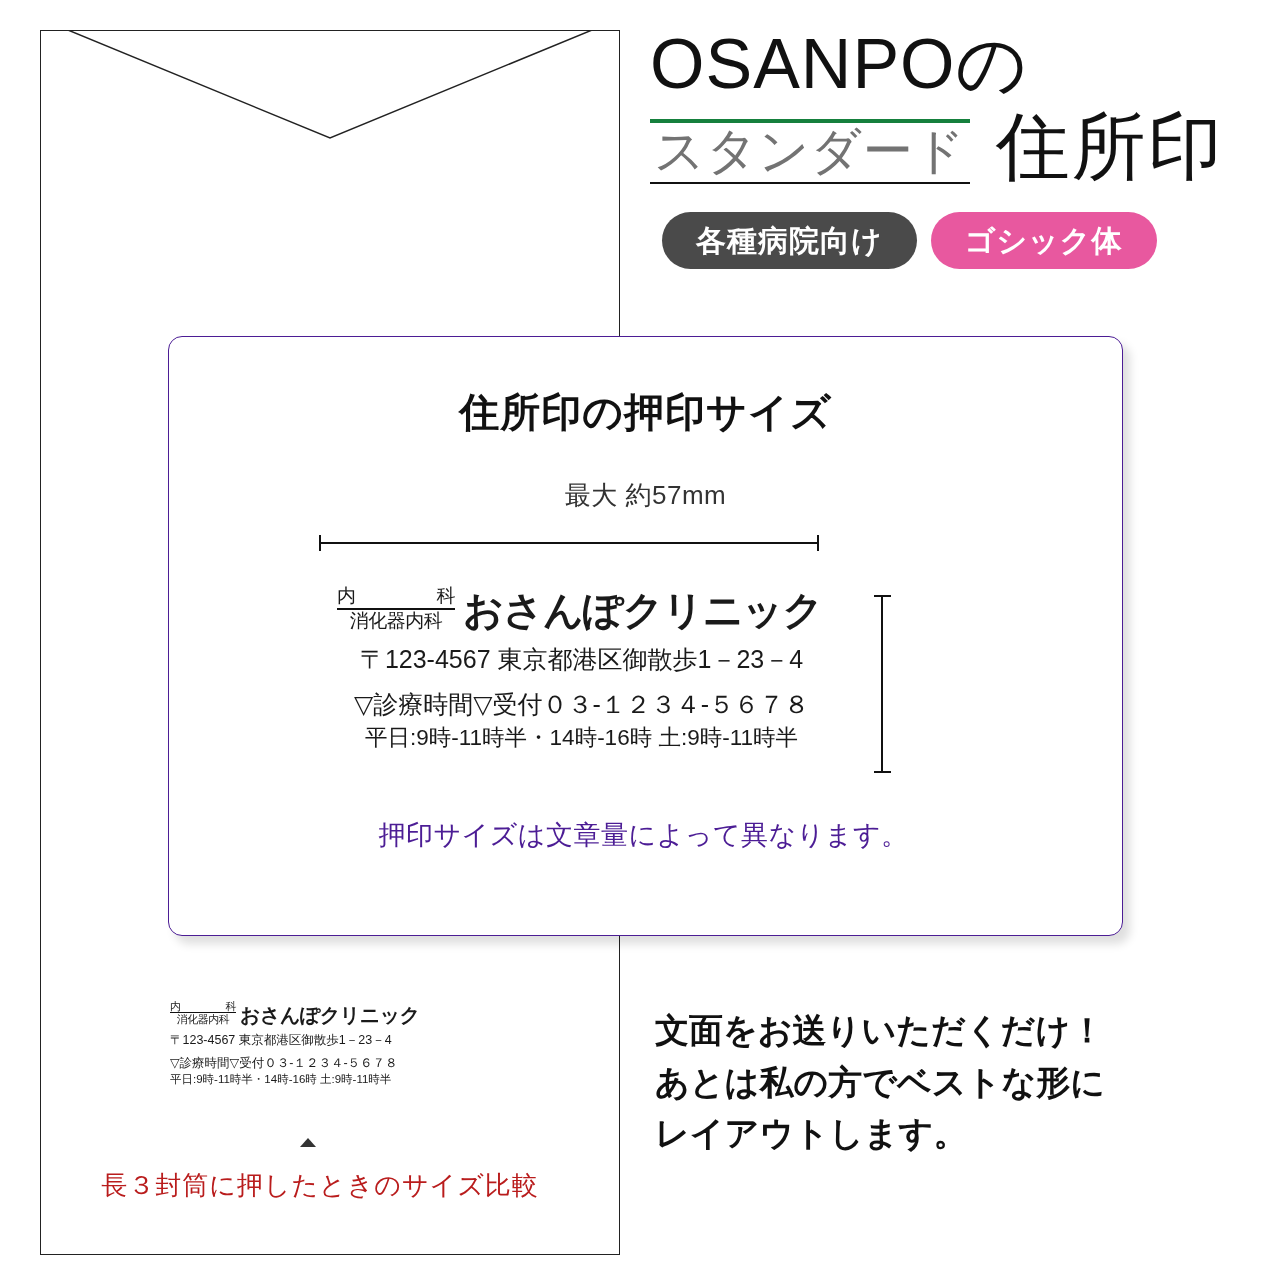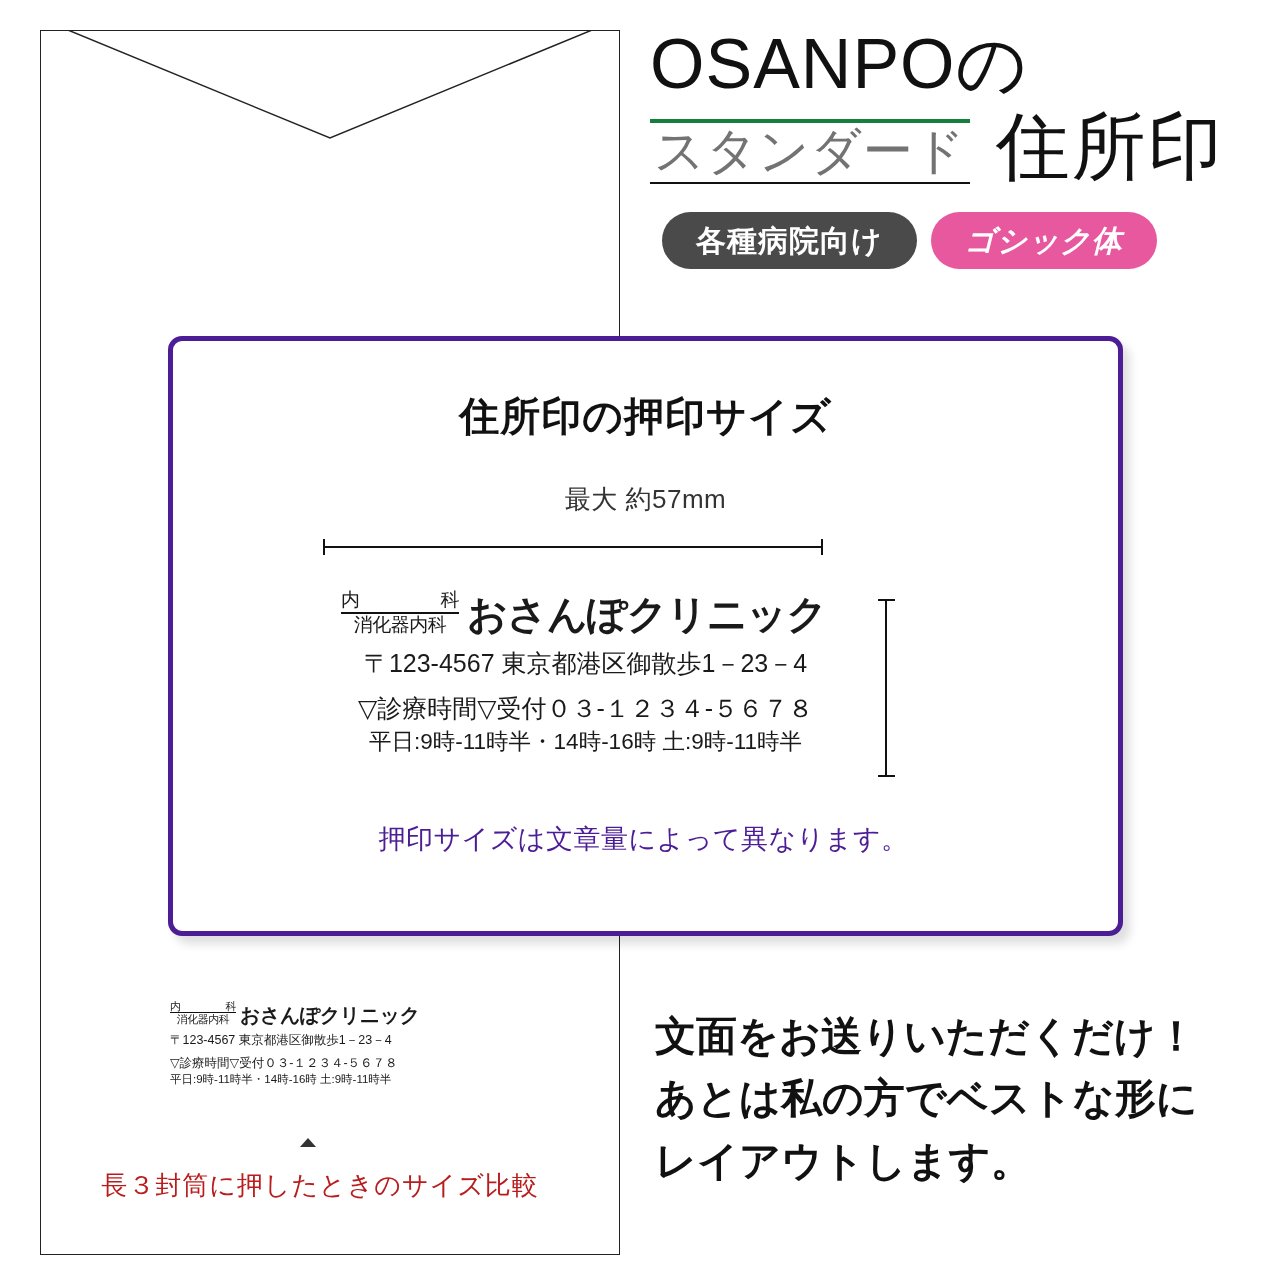--- a/index.html
+++ b/index.html
@@ -150,31 +150,31 @@
   .badge {
     border-radius: 30px;
     color: #fff;
     font-size: 30px;
     font-weight: 700;
     padding: 12px 34px;
     letter-spacing: 1px;
     line-height: 1.1;
   }
   .badge.dark { background: #4a4a4a; }
-  .badge.pink { background: #e8589f; font-style: italic; }
+  .badge.pink { background: #e8589f; }
 
   
   .card {
     position: absolute;
     left: 168px;
     top: 336px;
     width: 955px;
     height: 600px;
     background: #fff;
-    border: 5px solid #4c1d95;
+    border: 1px solid #4c1d95;
     border-radius: 14px;
     box-shadow: 7px 8px 10px rgba(0,0,0,0.13);
     box-sizing: border-box;
   }
   .card-title {
     text-align: center;
     font-size: 40px;
     font-weight: 700;
     letter-spacing: 1px;
     margin-top: 48px;
@@ -307,21 +307,21 @@
     color: #4c1d95;
     letter-spacing: 0.5px;
   }
 
   
   .message {
     position: absolute;
     left: 655px;
     top: 1005px;
     width: 610px;
-    font-size: 41px;
+    font-size: 34px;
     font-weight: 700;
     line-height: 1.52;
     letter-spacing: 0px;
     color: #111;
   }
 </style>
 </head>
 <body>
 
 <div class="envelope"></div>

